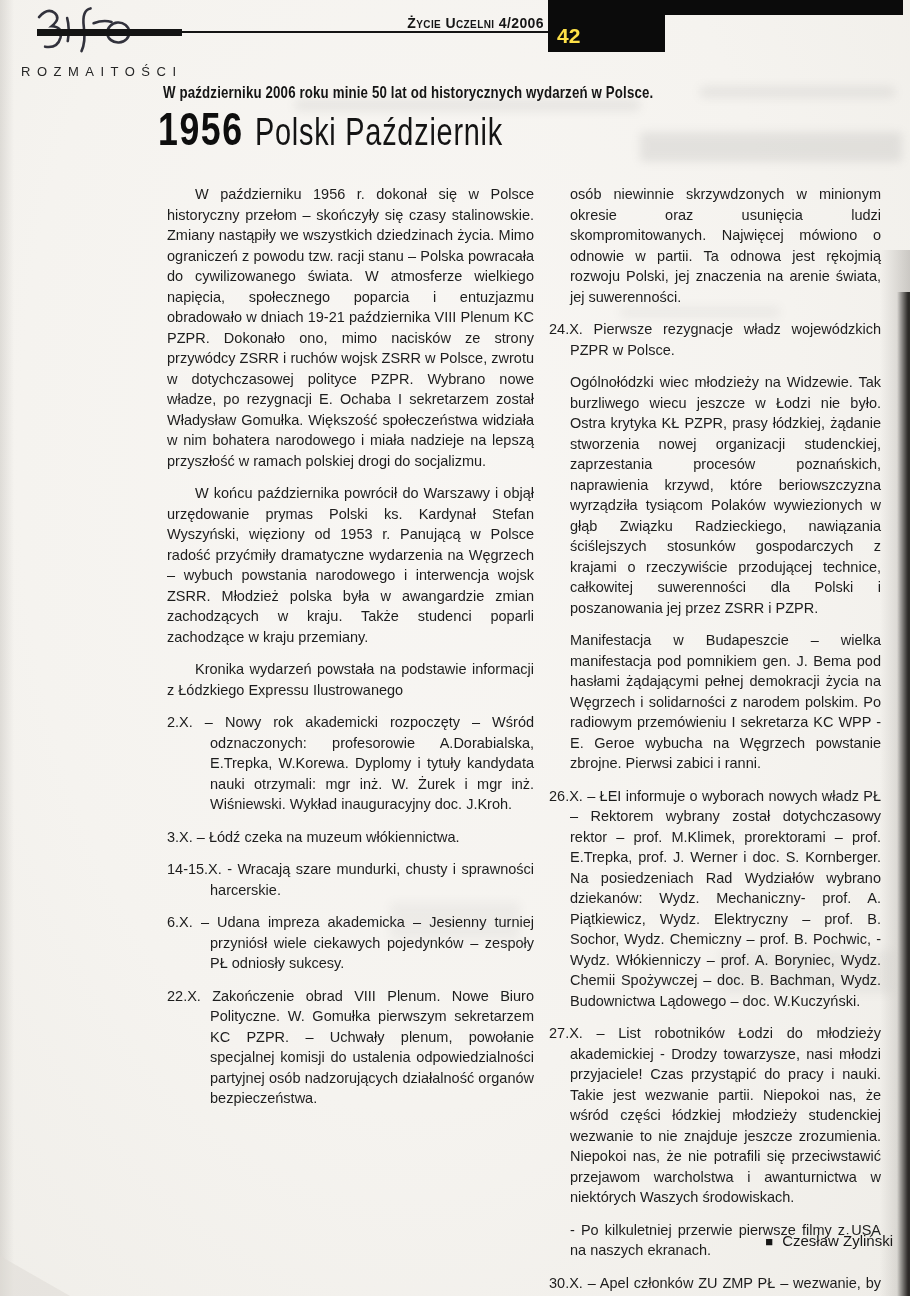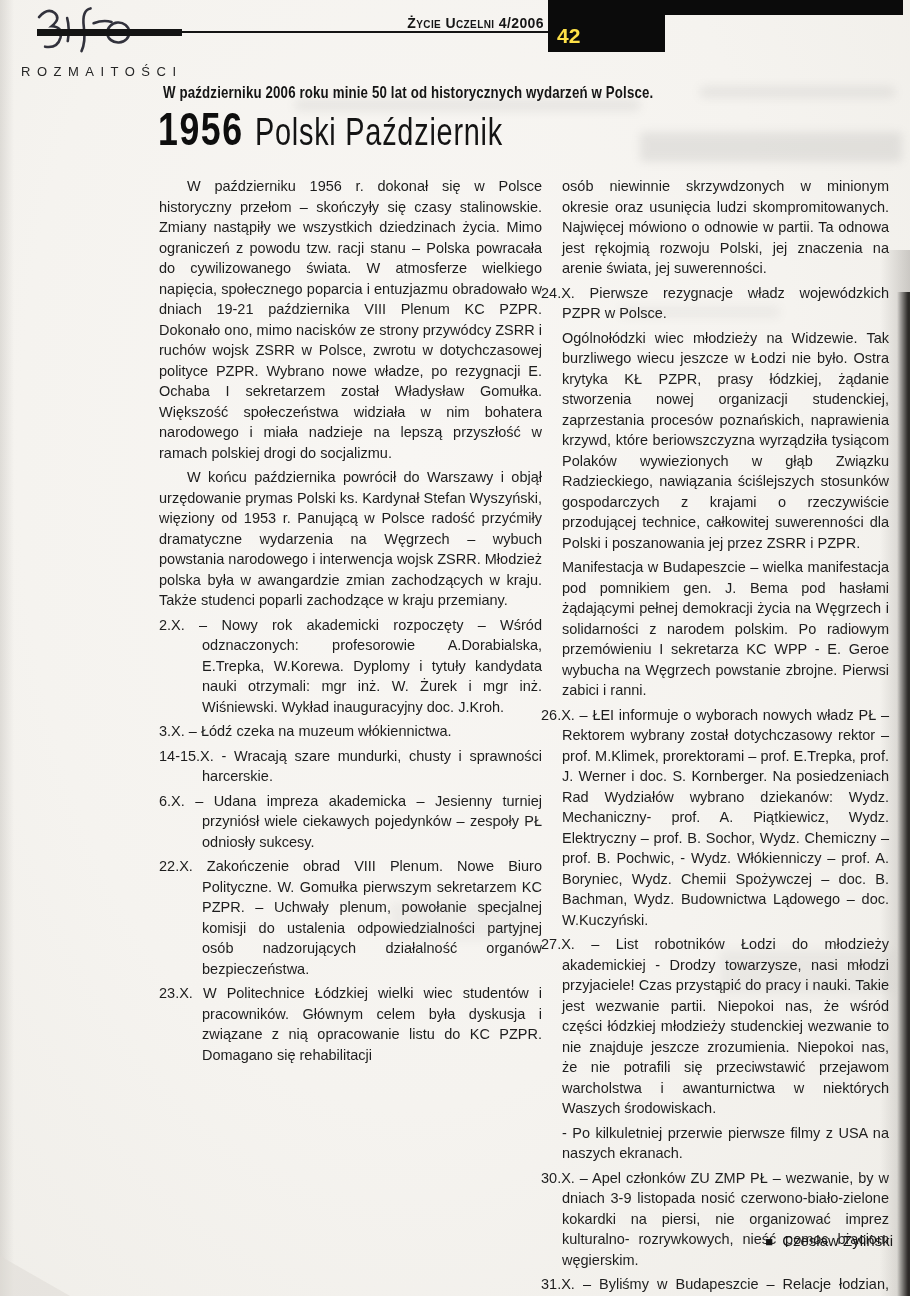--- a/index.html
+++ b/index.html
@@ -24,21 +24,21 @@
   .intro{position:absolute;left:163px;top:83px;font-size:17px;font-weight:bold;
     letter-spacing:.2px;white-space:nowrap;transform:scaleX(.78);transform-origin:left top;color:#151515;}
   .title{position:absolute;left:158px;top:101px;margin:0;white-space:nowrap;
     transform:scaleX(.76);transform-origin:left top;font-weight:normal;}
   .title .yr{font-weight:bold;font-size:47px;letter-spacing:2px;color:#0e0e0e;}
   .title .rest{font-size:38px;margin-left:15px;letter-spacing:1px;color:#141414;}
   
   .col{position:absolute;top:172px;}
   .col-left{left:155px;width:391px;}
   .col-right{left:537px;width:356px;}
-  p{margin:4px;text-align:justify;font-size:14.5px;line-height:20.5px;color:#1d1d1d;}
+  p{margin:12px;text-align:justify;font-size:14.5px;line-height:20.5px;color:#1d1d1d;}
   .it{}
   .ind{text-indent:28px;}
   .cont{padding-left:21px;}
   .col-left .entry{padding-left:43px;text-indent:-43px;}
   .col-right .entry{padding-left:21px;text-indent:-21px;}
   .col-right .sub{padding-left:21px;}
   
   .signature{position:absolute;left:537px;top:1232px;width:356px;text-align:right;
     font-size:15px;color:#161616;}
   .signature .sq{display:inline-block;margin-right:9px;font-size:13px;}
@@ -89,26 +89,26 @@
   <div class="section">ROZMAITOŚCI</div>
 
   <div class="intro">W październiku 2006 roku minie 50 lat od historycznych wydarzeń w Polsce.</div>
   <h1 class="title">
     <span class="yr">1956</span><span class="rest">Polski Październik</span>
   </h1>
 
   <div class="col col-left">
     <p class="ind"><span>W październiku 1956 r. dokonał się w Polsce historyczny przełom – skończyły się czasy stalinowskie. Zmiany nastąpiły we wszystkich dziedzinach życia. Mimo ograniczeń z powodu tzw. racji stanu – Polska powracała do cywilizowanego świata. W atmosferze wielkiego napięcia, społecznego poparcia i entuzjazmu obradowało w dniach 19-21 października VIII Plenum KC PZPR. Dokonało ono, mimo nacisków ze strony przywódcy ZSRR i ruchów wojsk ZSRR w Polsce, zwrotu w dotychczasowej polityce PZPR. Wybrano nowe władze, po rezygnacji E. Ochaba I sekretarzem został Władysław Gomułka. Większość społeczeństwa widziała w nim bohatera narodowego i miała nadzieje na lepszą przyszłość w ramach polskiej drogi do socjalizmu.</span></p>
     <p class="ind"><span>W końcu października powrócił do Warszawy i objął urzędowanie prymas Polski ks. Kardynał Stefan Wyszyński, więziony od 1953 r. Panującą w Polsce radość przyćmiły dramatyczne wydarzenia na Węgrzech – wybuch powstania narodowego i interwencja wojsk ZSRR. Młodzież polska była w awangardzie zmian zachodzących w kraju. Także studenci poparli zachodzące w kraju przemiany.</span></p>
+    <p class="ind"><span>Kronika wydarzeń powstała na podstawie informacji z </span><span class="it">Łódzkiego Expressu Ilustrowanego</span></p>
     <p class="entry"><span>2.X. – </span><span class="it">Nowy rok akademicki rozpoczęty</span><span> – Wśród odznaczonych: profesorowie A.Dorabialska, E.Trepka, W.Korewa. Dyplomy i tytuły kandydata nauki otrzymali: mgr inż. W. Żurek i mgr inż. Wiśniewski. Wykład inauguracyjny doc. J.Kroh.</span></p>
     <p class="entry"><span>3.X. – </span><span class="it">Łódź czeka na muzeum włókiennictwa.</span></p>
     <p class="entry"><span>14-15.X. - </span><span class="it">Wracają szare mundurki, chusty i sprawności harcerskie.</span></p>
     <p class="entry"><span>6.X. – </span><span class="it">Udana impreza akademicka</span><span> – Jesienny turniej przyniósł wiele ciekawych pojedynków – zespoły PŁ odniosły sukcesy.</span></p>
     <p class="entry"><span>22.X. Zakończenie obrad VIII Plenum. Nowe Biuro Polityczne. W. Gomułka pierwszym sekretarzem KC PZPR. – Uchwały plenum, powołanie specjalnej komisji do ustalenia odpowiedzialności partyjnej osób nadzorujących działalność organów bezpieczeństwa.</span></p>
-    <p class="entry"><span>23.X. W Politechnice Łódzkiej wielki wiec studentów i pracowników. Głównym celem była dyskusja i związane z nią opracowanie listu do KC PZPR. Domagano się rehabilitacji</span></p>
   </div>
 
   <div class="col col-right">
     <p class="cont"><span>osób niewinnie skrzywdzonych w minionym okresie oraz usunięcia ludzi skompromitowanych. Najwięcej mówiono o odnowie w partii. Ta odnowa jest rękojmią rozwoju Polski, jej znaczenia na arenie świata, jej suwerenności.</span></p>
     <p class="entry"><span>24.X. Pierwsze rezygnacje władz wojewódzkich PZPR w Polsce.</span></p>
     <p class="sub"><span class="it">Ogólnołódzki wiec młodzieży na Widzewie.</span><span> Tak burzliwego wiecu jeszcze w Łodzi nie było. Ostra krytyka KŁ PZPR, prasy łódzkiej, żądanie stworzenia nowej organizacji studenckiej, zaprzestania procesów poznańskich, naprawienia krzywd, które beriowszczyzna wyrządziła tysiącom Polaków wywiezionych w głąb Związku Radzieckiego, nawiązania ściślejszych stosunków gospodarczych z krajami o rzeczywiście przodującej technice, całkowitej suwerenności dla Polski i poszanowania jej przez ZSRR i PZPR.</span></p>
     <p class="sub"><span class="it">Manifestacja w Budapeszcie</span><span> – wielka manifestacja pod pomnikiem gen. J. Bema pod hasłami żądającymi pełnej demokracji życia na Węgrzech i solidarności z narodem polskim. Po radiowym przemówieniu I sekretarza KC WPP - E. Geroe wybucha na Węgrzech powstanie zbrojne. Pierwsi zabici i ranni.</span></p>
     <p class="entry"><span>26.X. – </span><span class="it">ŁEI</span><span> informuje o wyborach nowych władz PŁ – Rektorem wybrany został dotychczasowy rektor – prof. M.Klimek, prorektorami – prof. E.Trepka, prof. J. Werner i doc. S. Kornberger. Na posiedzeniach Rad Wydziałów wybrano dziekanów: Wydz. Mechaniczny- prof. A. Piątkiewicz, Wydz. Elektryczny – prof. B. Sochor, Wydz. Chemiczny – prof. B. Pochwic, - Wydz. Włókienniczy – prof. A. Boryniec, Wydz. Chemii Spożywczej – doc. B. Bachman, Wydz. Budownictwa Lądowego – doc. W.Kuczyński.</span></p>
     <p class="entry"><span>27.X. – List robotników Łodzi do młodzieży akademickiej - </span><span class="it">Drodzy towarzysze, nasi młodzi przyjaciele! Czas przystąpić do pracy i nauki. Takie jest wezwanie partii. Niepokoi nas, że wśród części łódzkiej młodzieży studenckiej wezwanie to nie znajduje jeszcze zrozumienia. Niepokoi nas, że nie potrafili się przeciwstawić przejawom warcholstwa i awanturnictwa w niektórych Waszych środowiskach.</span></p>
     <p class="sub"><span>- Po kilkuletniej przerwie pierwsze filmy z USA na naszych ekranach.</span></p>

